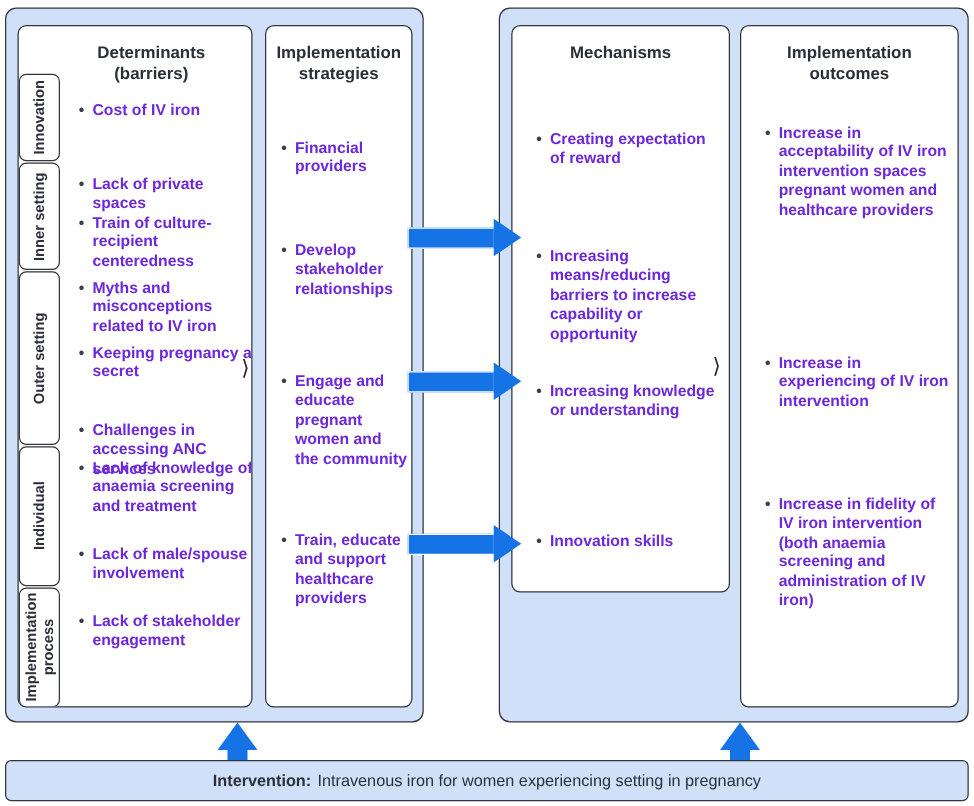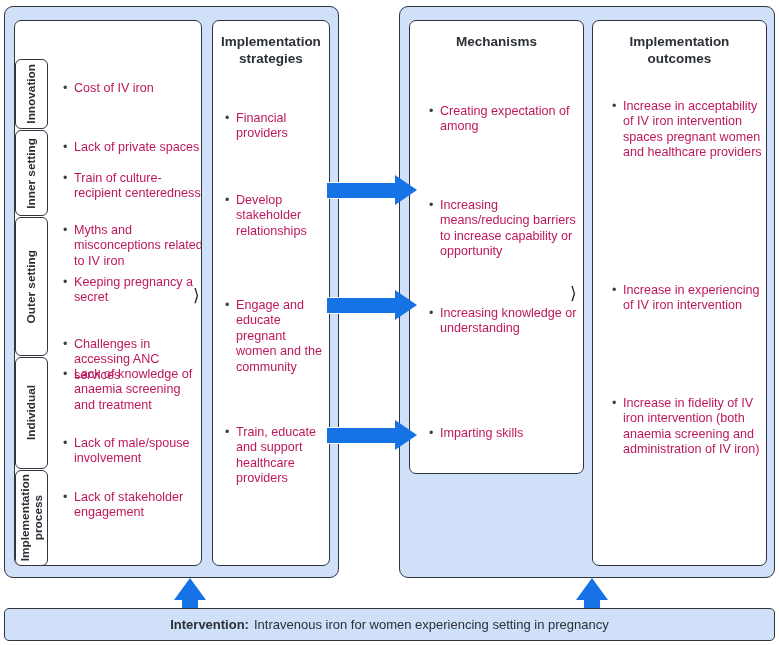--- a/index.html
+++ b/index.html
@@ -60,22 +60,23 @@
     list-style: none;
     margin: 0;
     padding: 0;
     position: absolute;
     left: 0; right: 0;
   }
   ul.bullets li {
     position: absolute;
     font-size: 12.6px;
     line-height: 15.4px;
-    color: #be185d;
+    color: #6d28d9;
     padding-left: 11px;
+    font-weight: bold;
   }
   ul.bullets li::before {
     content: "\2022";
     position: absolute;
     left: 0; top: 0;
     color: #3a3f49;
     font-size: 12.6px;
     line-height: 15.4px;
   }
 
@@ -182,20 +183,22 @@
 </head>
 <body>
 
 <div id="stage">
 
   <div class="group" id="group-left"></div>
 
   <div class="group" id="group-right"></div>
 
   <div class="panel" id="panel-determinants">
+    <div class="panel-title">Determinants
+(barriers)</div>
 
     <div class="vbox" style="top:38px;  height:70px;">
       <span class="vlabel">Innovation</span>
     </div>
     <div class="vbox" style="top:109px; height:86px;">
       <span class="vlabel">Inner setting</span>
     </div>
     <div class="vbox" style="top:196px; height:139px;">
       <span class="vlabel">Outer setting</span>
     </div>
@@ -231,24 +234,24 @@
       <li style="top:172px;">Develop stakeholder relationships</li>
       <li style="top:277px;">Engage and educate pregnant women and the community</li>
       <li style="top:404px;">Train, educate and support healthcare providers</li>
     </ul>
   </div>
 
   <div class="panel" id="panel-mechanisms">
     <div class="panel-title">Mechanisms</div>
 
     <ul class="bullets" id="list-mechanisms">
-      <li style="top:83px;">Creating expectation of among</li>
+      <li style="top:83px;">Creating expectation of reward</li>
       <li style="top:177px;">Increasing means/reducing barriers to increase capability or opportunity</li>
       <li style="top:285px;">Increasing knowledge or understanding</li>
-      <li style="top:405px;">Imparting skills</li>
+      <li style="top:405px;">Innovation skills</li>
     </ul>
   </div>
 
   <div class="brace" style="left:570px; top:285px;">⟩</div>
 
   <div class="panel" id="panel-outcomes">
     <div class="panel-title">Implementation
 outcomes</div>
 
     <ul class="bullets" id="list-outcomes">

